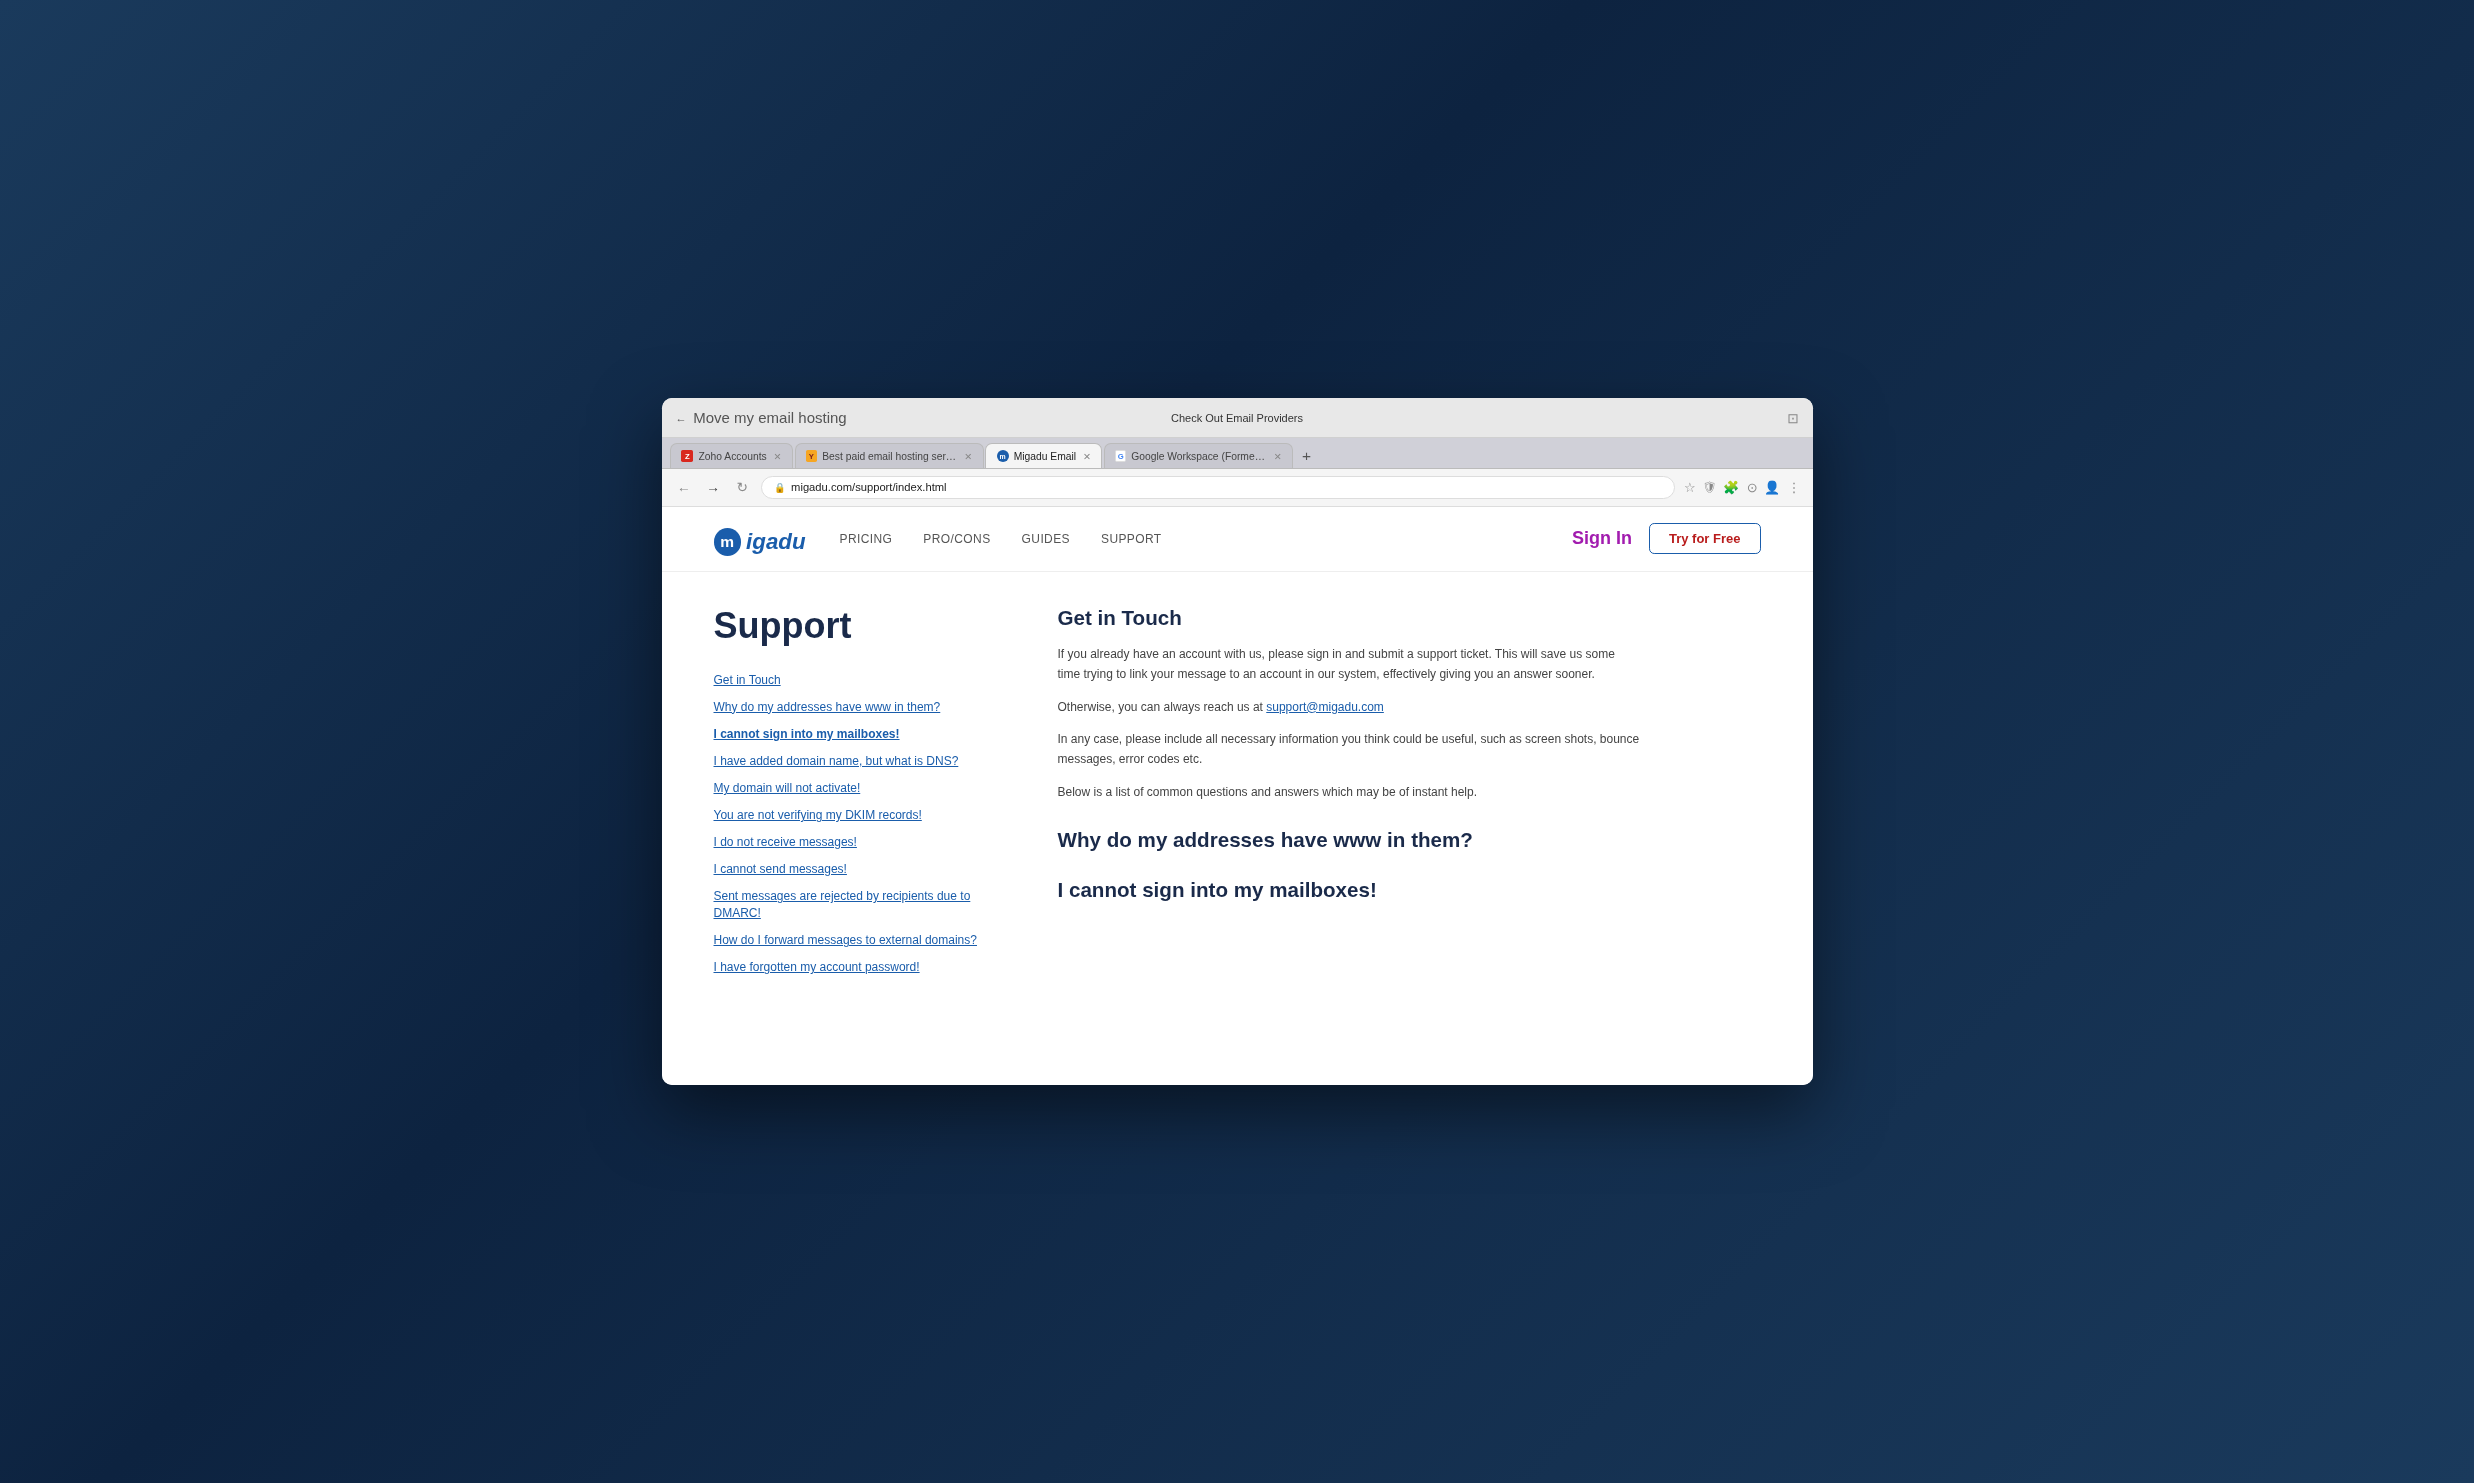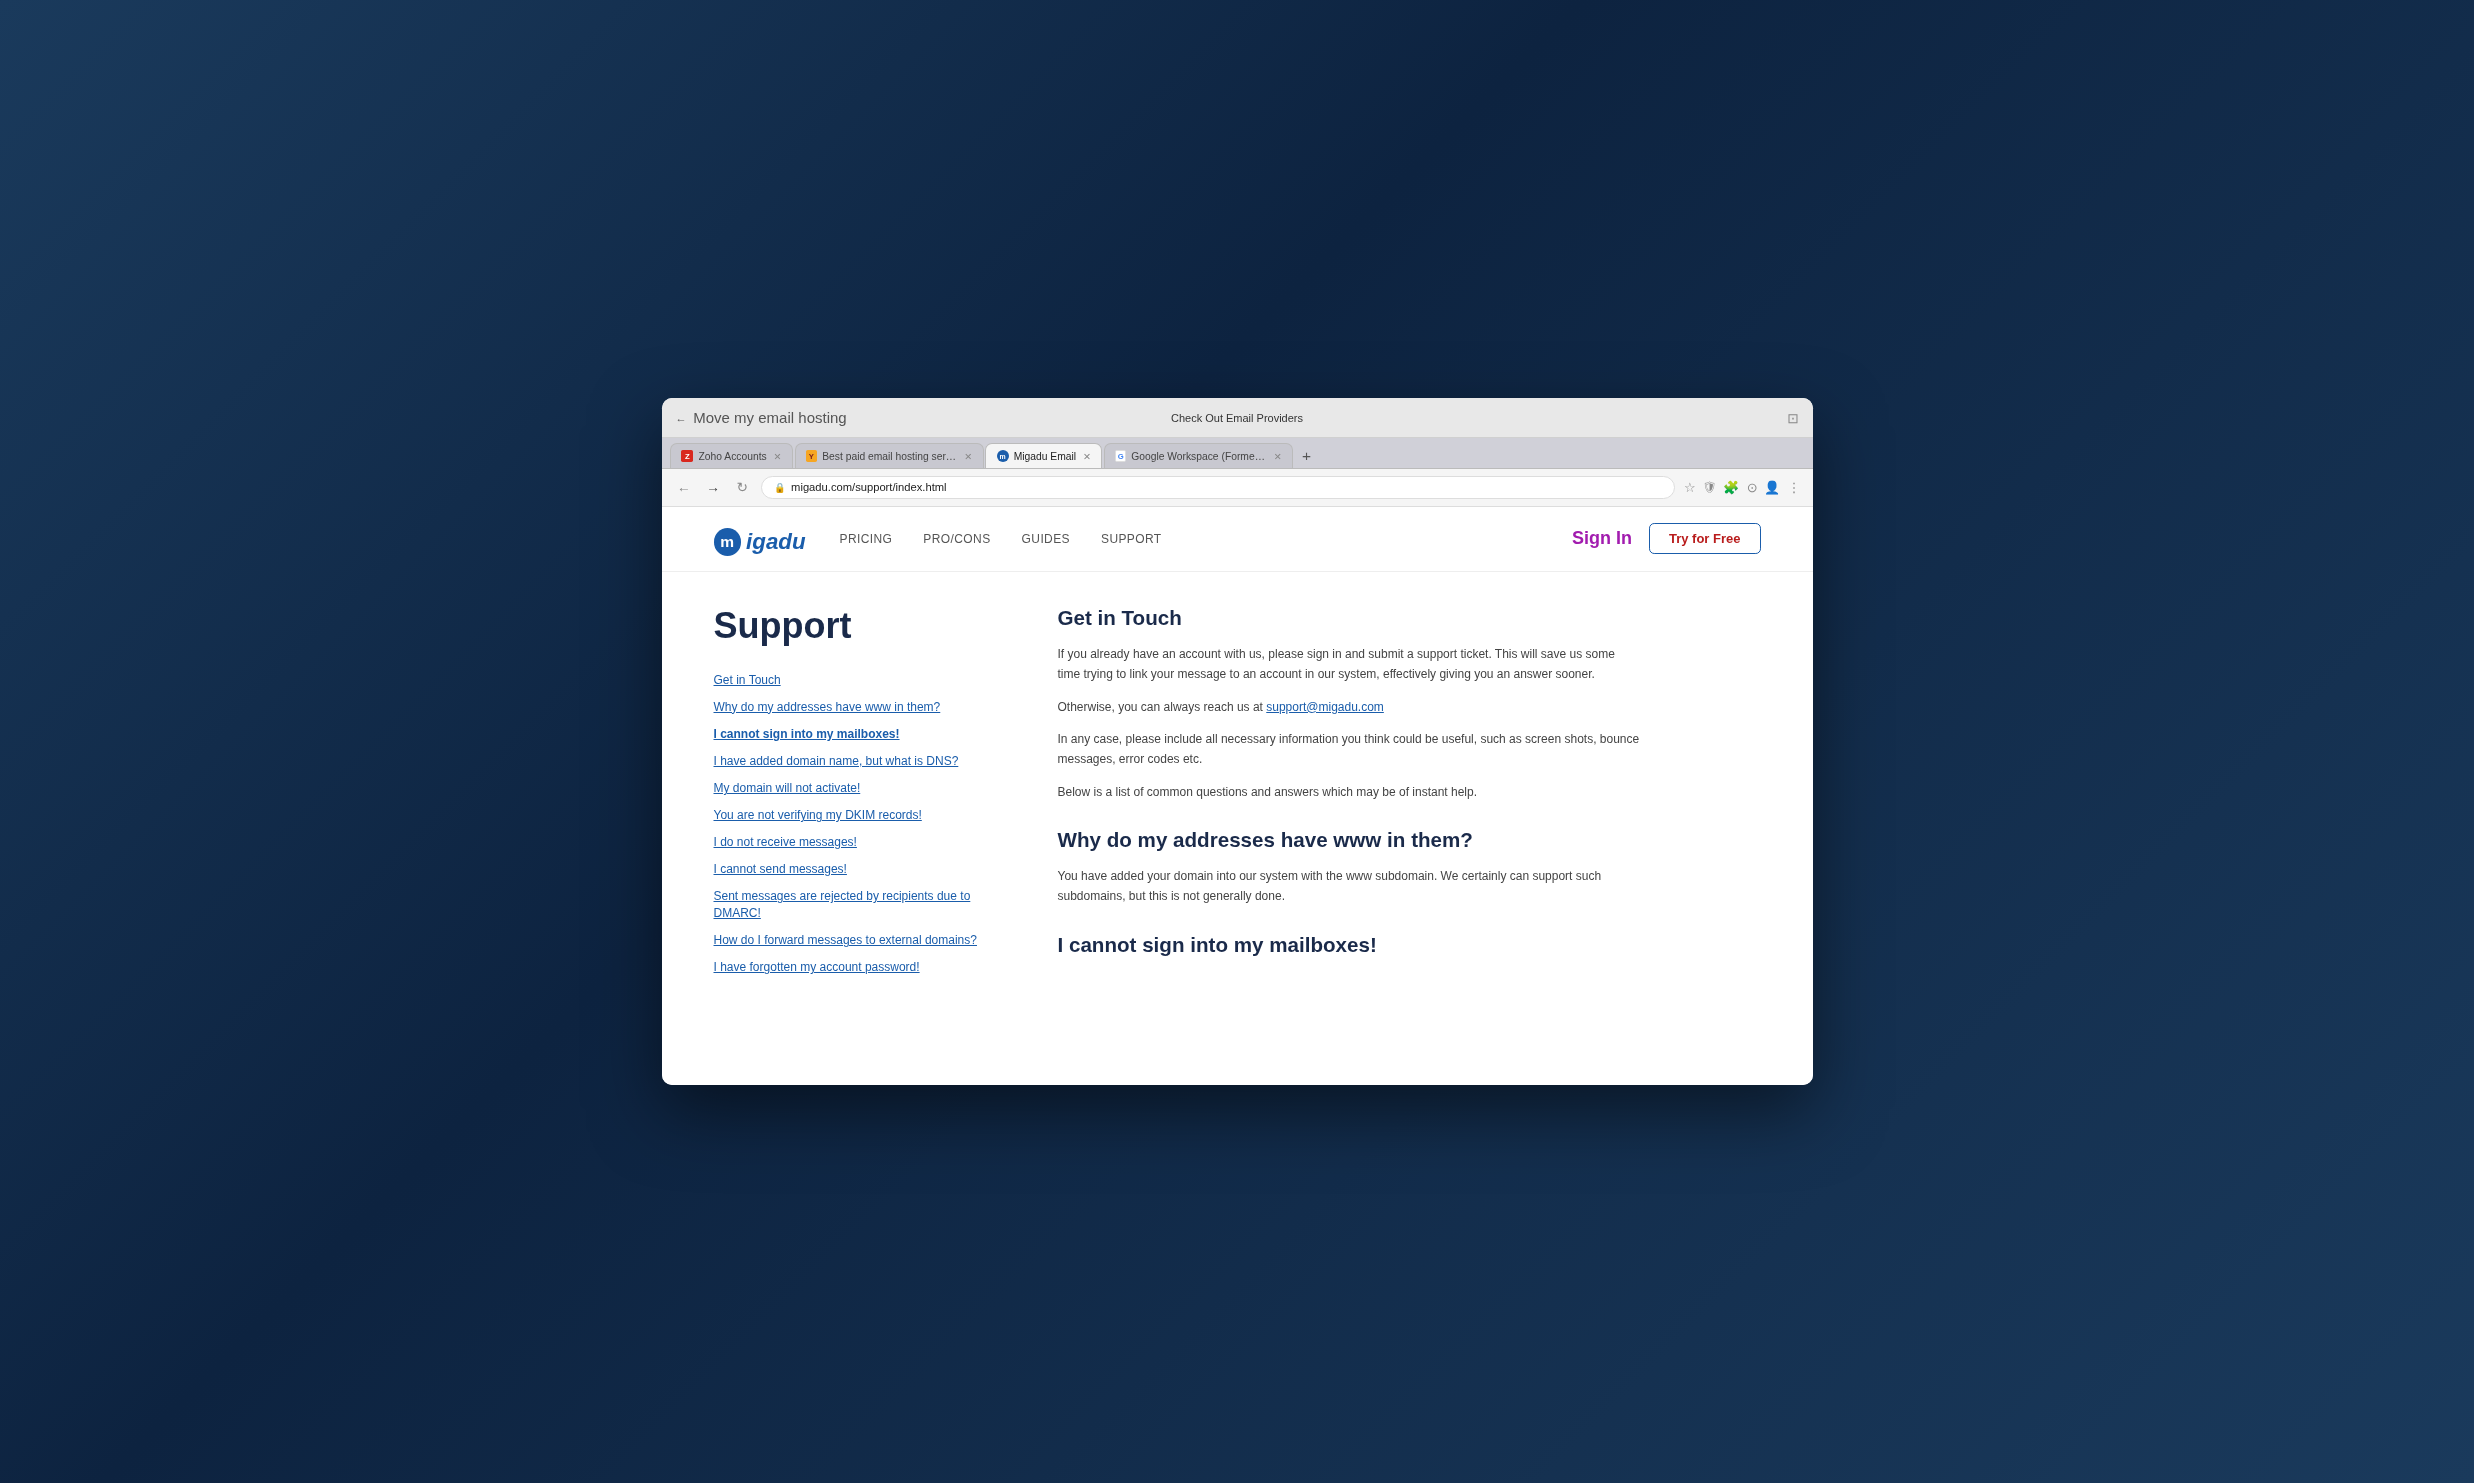--- a/index.html
+++ b/index.html
@@ -424,23 +424,20 @@
             In any case, please include all necessary information you think could be useful, such as screen shots, bounce messages, error codes etc.
           </p>
           <p class="section-text">
             Below is a list of common questions and answers which may be of instant help.
           </p>
         </section>
 
         <div class="section-divider"></div>
         <section>
           <h2 class="section-title">Why do my addresses have www in them?</h2>
-          <p class="section-text">
-            You have added your domain into our system with the www subdomain. We certainly can support such subdomains, but this is not generally done.
-          </p>
         </section>
 
         <div class="section-divider"></div>
         <section>
           <h2 class="section-title">I cannot sign into my mailboxes!</h2>
         </section>
 
       </main>
     </div>
 

